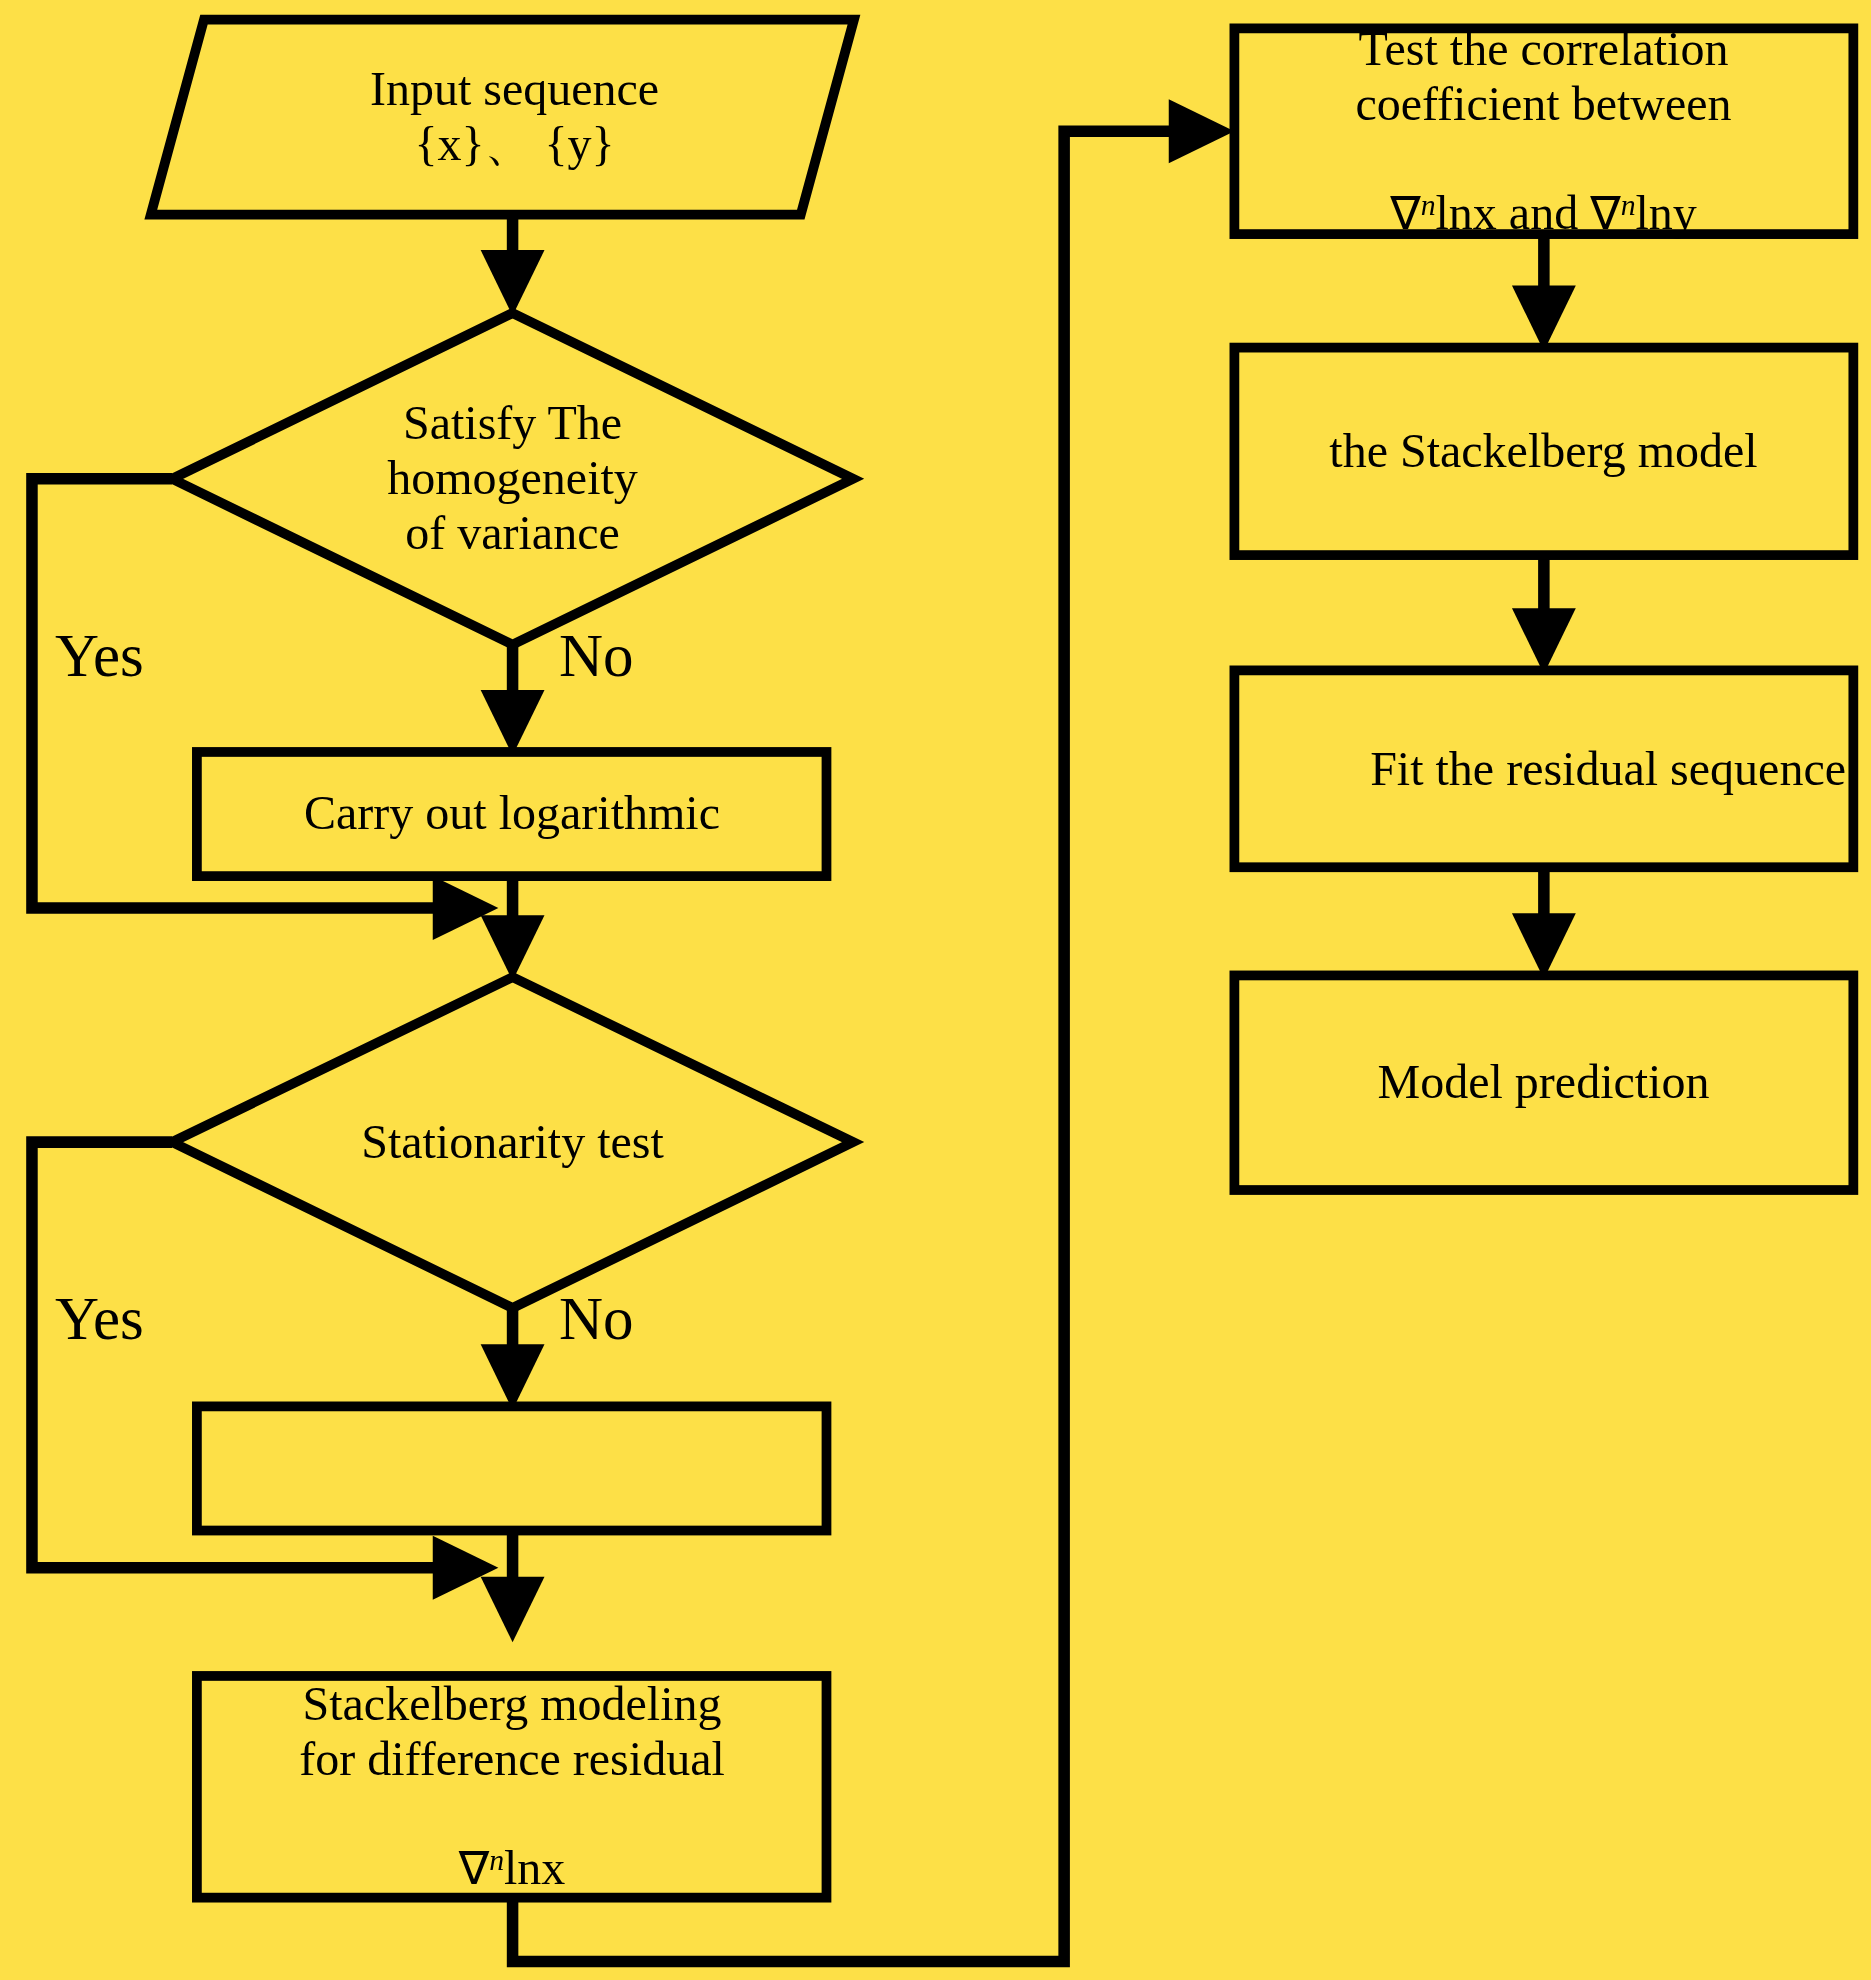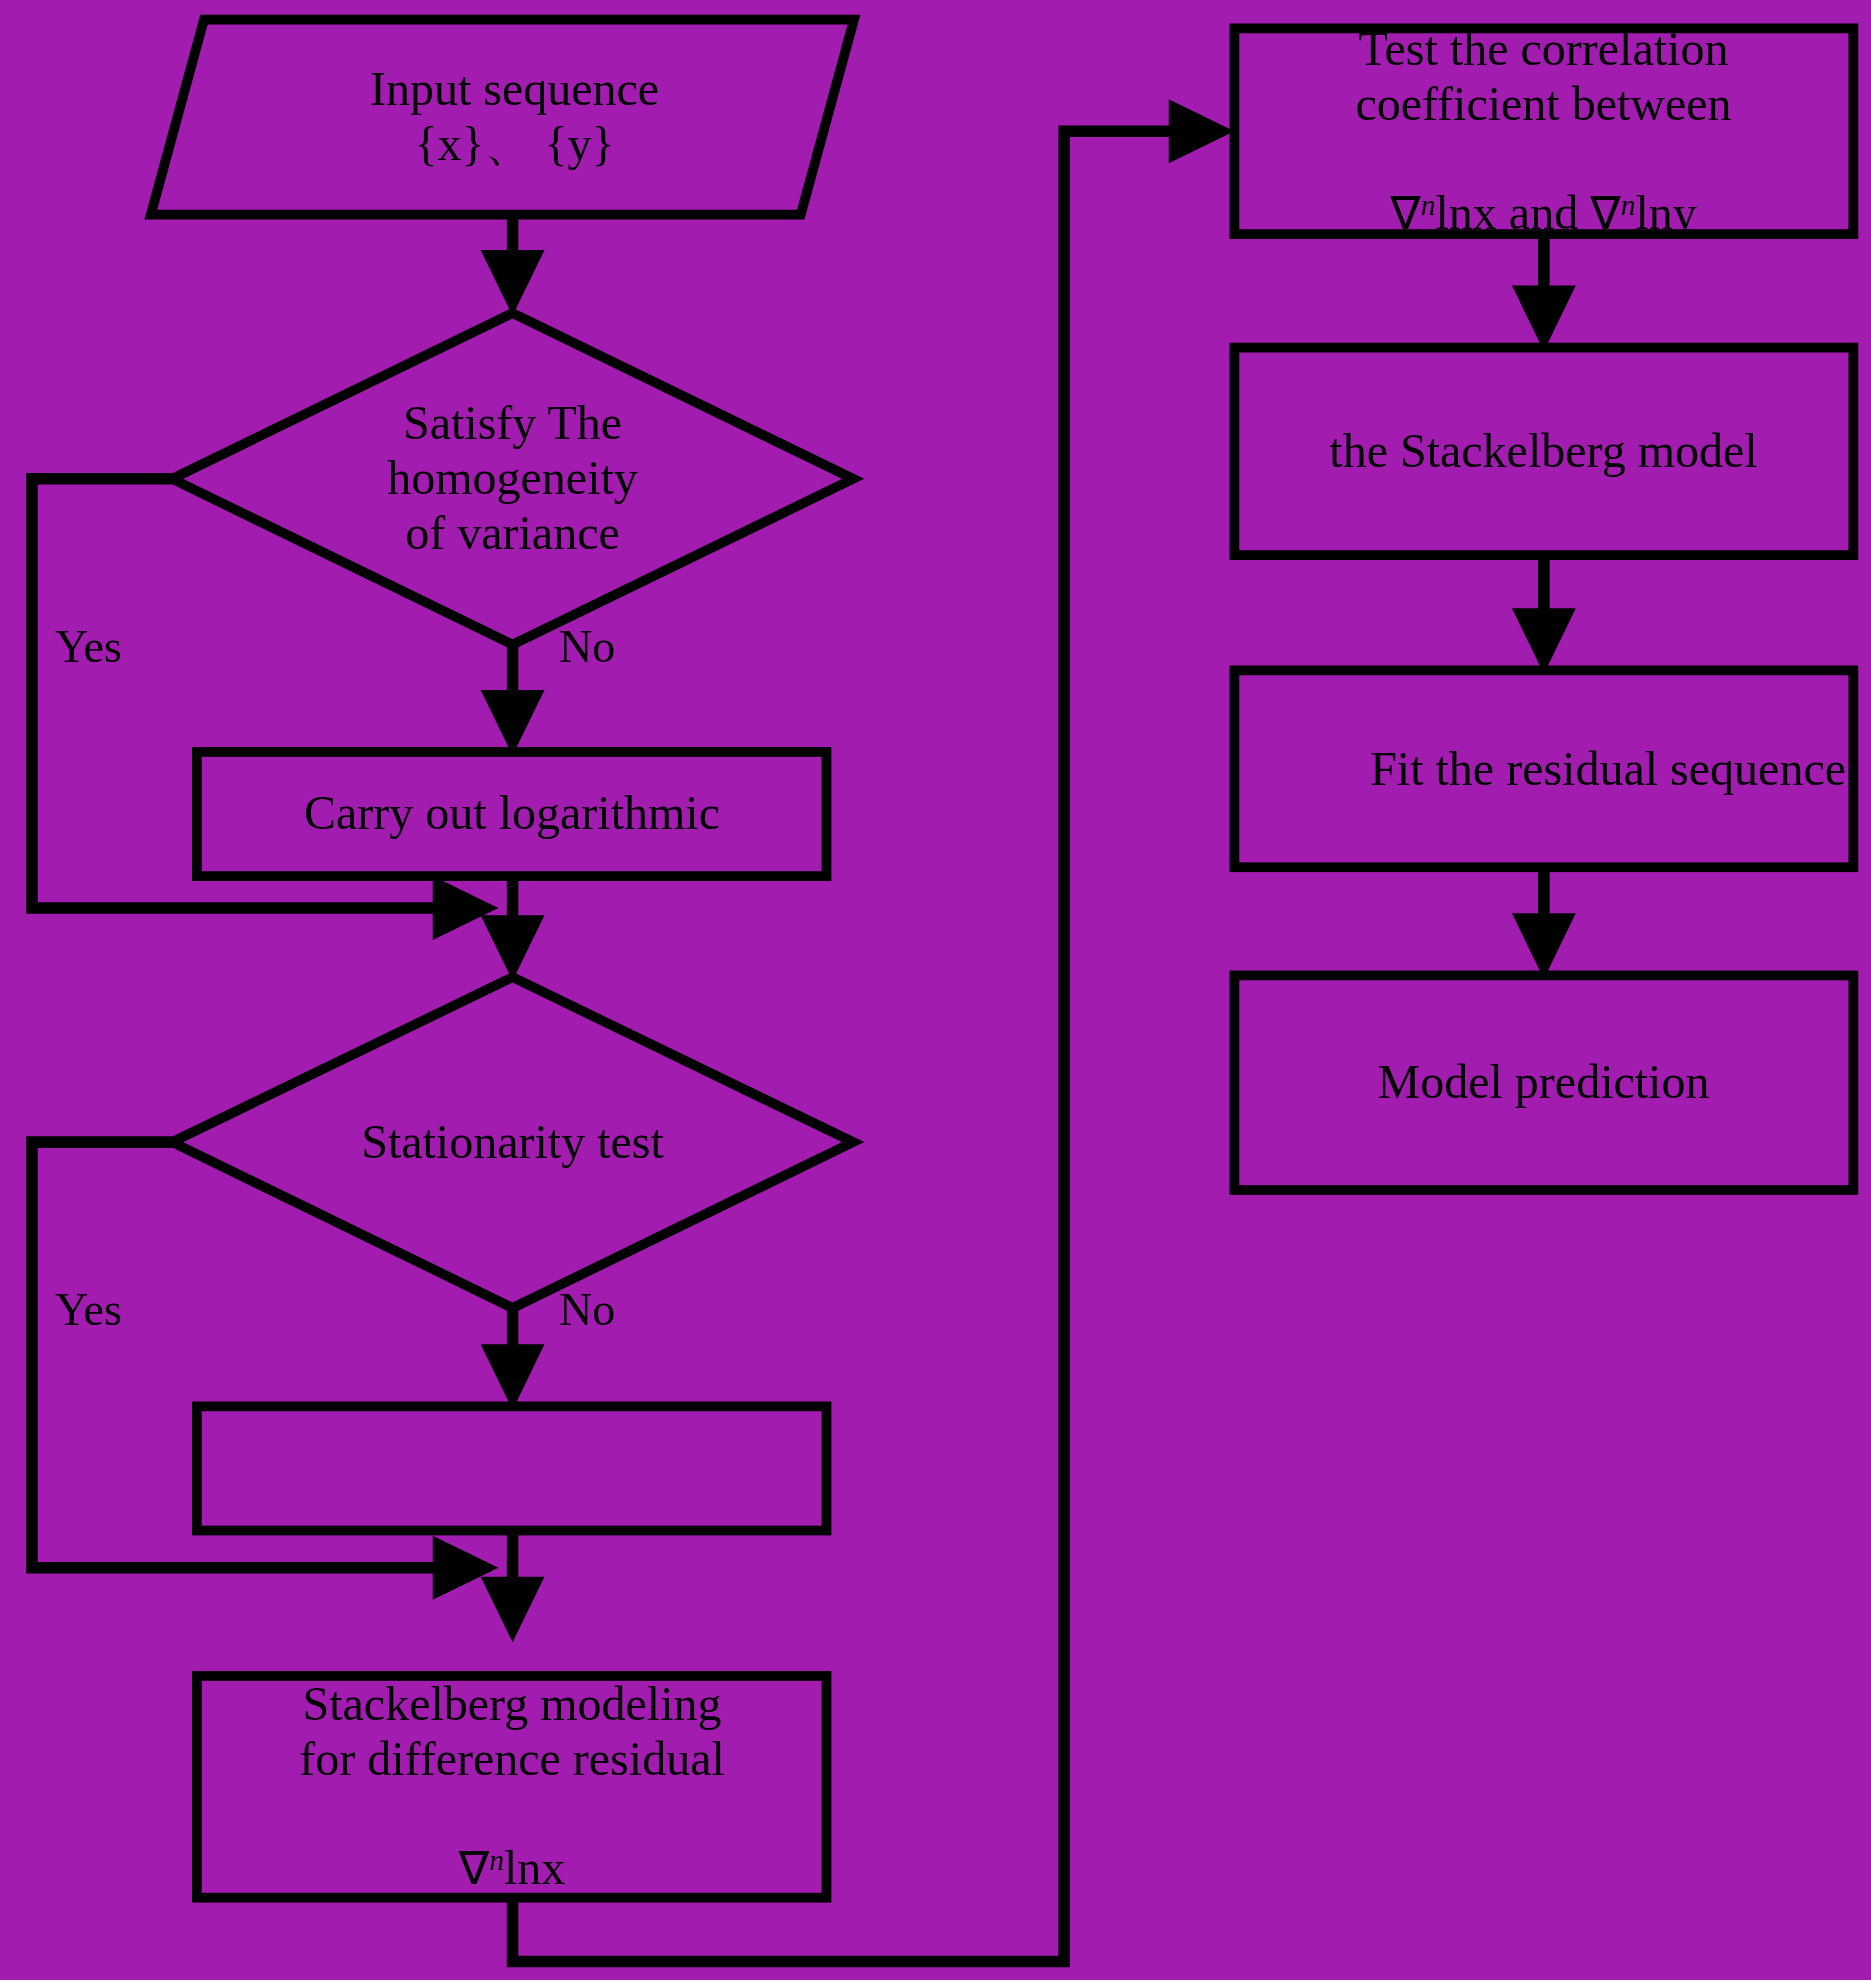--- a/index.html
+++ b/index.html
@@ -1,25 +1,25 @@
 <!DOCTYPE html>
 <html style="font-size:14px"><head>
 <meta charset="utf-8">
 <style>
   html,body{margin:0;padding:0;background:#ffffff;}
   body{width:1872px;height:1981px;font-family:"Liberation Serif",serif;}
-  #stage{position:relative;width:1872px;height:1981px;overflow:hidden;background:#a21caf;}
+  #stage{position:relative;width:1872px;height:1981px;overflow:hidden;background:#fde047;}
   svg#flow{position:absolute;left:0;top:0;width:1872px;height:1981px;display:block;}
   .shape-stroke{fill:none;stroke:#000000;stroke-width:11;stroke-linejoin:miter;stroke-linecap:butt;}
   .conn{fill:none;stroke:#000000;stroke-width:13;stroke-linejoin:miter;stroke-linecap:butt;}
   .arrowhead{fill:#000000;stroke:none;}
   .lbl{position:absolute;text-align:center;color:#000;font-family:"Liberation Serif",serif;
        line-height:1.14;white-space:pre-line;pointer-events:none;}
   .lbl.node{font-size:48px;}
-  .lbl.branch{font-size:46px;}
+  .lbl.branch{font-size:61px;}
   .ctr{display:flex;align-items:center;justify-content:center;}
   .nabla{font-family:"DejaVu Sans",sans-serif;font-size:0.95em;}
   sup.nsup{font-size:0.62em;vertical-align:0.46em;font-style:italic;}
 </style>
 </head>
 <body>
 
 <div id="stage">
 
   <svg id="flow" viewBox="0 0 2111 2234">

